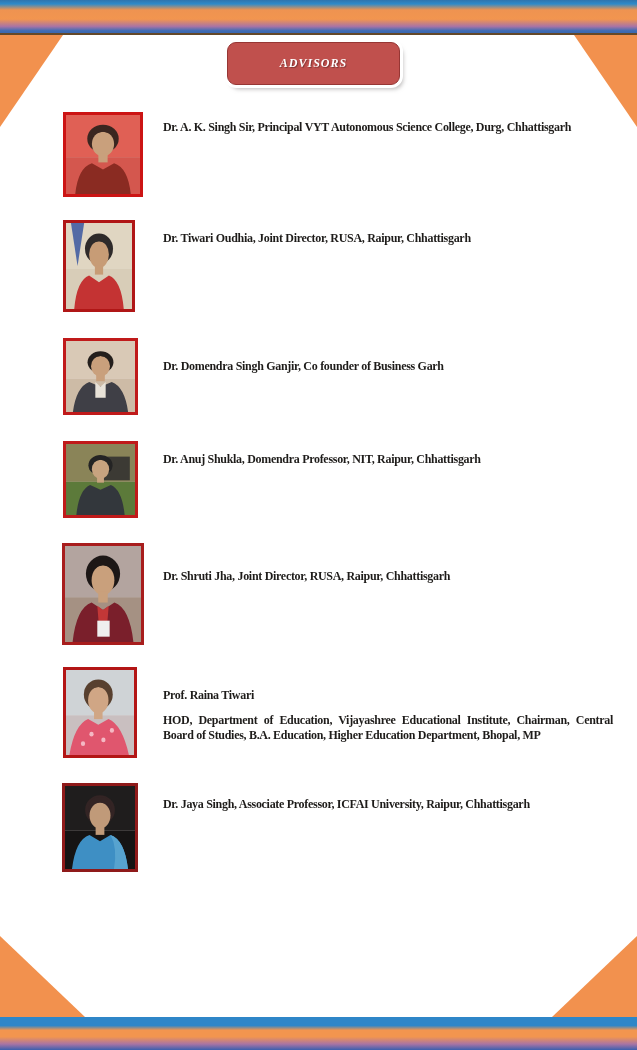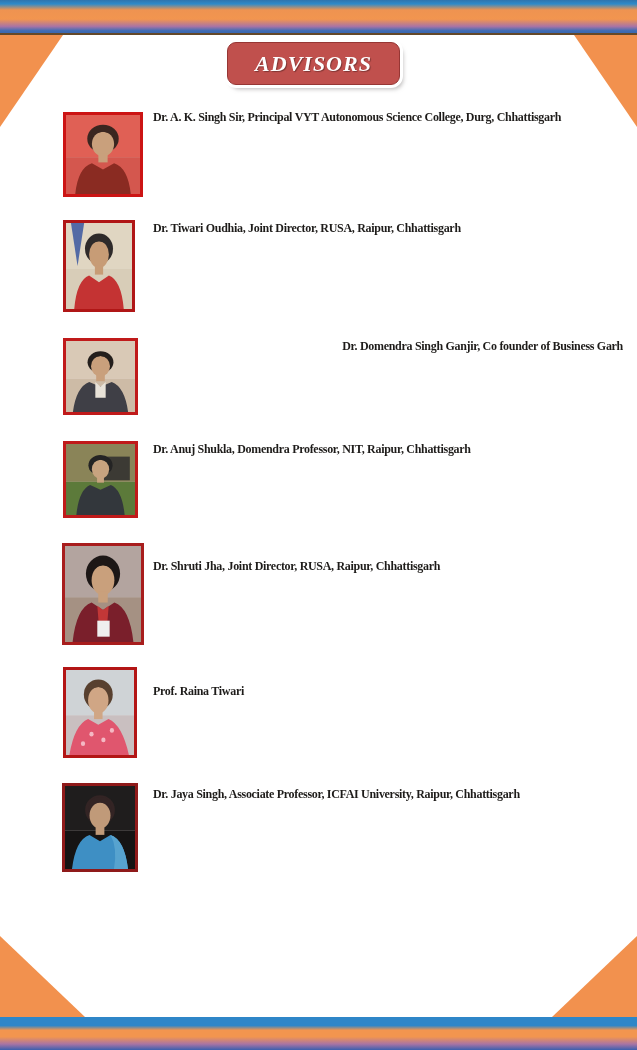--- a/index.html
+++ b/index.html
@@ -28,36 +28,36 @@
   .tri-br{right:0;top:936px;width:85px;height:81px;clip-path:polygon(100% 0,100% 100%,0 100%);}
   
   .badge{
     position:absolute;left:227px;top:42px;width:171px;height:41px;
     background:var(--badge-red,#c0504d);
     border:1px solid #963634;border-radius:9px;
     box-shadow:0 0 0 3px #ffffff, 3px 4px 4px rgba(130,125,125,.55);
     display:flex;align-items:center;justify-content:center;
   }
   .badge span{
-    color:#ffffff;font-size:22px;font-weight:bold;font-style:italic;
+    color:#ffffff;font-size:12px;font-weight:bold;font-style:italic;
     letter-spacing:1px;text-shadow:1px 1px 1px rgba(0,0,0,.35);
   }
   
   .entry{position:absolute;left:0;width:637px;}
   .photo{
     position:absolute;left:63px;top:0;
     border:3px solid #c00000;box-sizing:border-box;background:#ddd;
   }
   .photo svg{display:block;width:100%;height:100%;}
   .caption{
     position:absolute;left:153px;width:470px;
     color:var(--text,#1e1c1a);font-weight:bold;font-size:12px;
     line-height:15px;letter-spacing:-0.3px;
   }
-  .caption p{margin:0;}
+  .caption p{margin:10px;}
   .caption p.justified{text-align:justify;}
 </style>
 </head>
 <body>
 
 <div class="page">
 
   <div class="top-band"></div>
   <div class="tri tri-tl"></div>
   <div class="tri tri-tr"></div>
@@ -107,21 +107,21 @@
         <rect x="0" y="0" width="80" height="48" style="fill:var(--pbg)"></rect>
         <rect x="0" y="48" width="80" height="42" style="fill:var(--pbg2)"></rect>
         <ellipse cx="40" cy="27" rx="15" ry="14" style="fill:var(--phair)"></ellipse>
         <ellipse cx="40" cy="32" rx="11" ry="13" style="fill:var(--pskin)"></ellipse>
         <path d="M28,28 Q27,14 40,14 Q53,14 52,28 Q51,20 40,19 Q29,20 28,28 Z" style="fill:var(--phair)"></path>
         <rect x="35" y="42" width="10" height="9" style="fill:var(--pskin)"></rect>
         <path d="M8,90 Q12,58 27,52 L40,58 L53,52 Q68,58 72,90 Z" style="fill:var(--ptop)"></path>
         <path d="M34,52 L40,58 L46,52 L46,72 L34,72 Z" fill="#e8e2d8"></path>
       </svg>
     </div>
-    <div class="caption" style="top:1px;text-align:right;">
+    <div class="caption" style="top:11px;">
       <p>Dr. Domendra Singh Ganjir, Co founder of Business Garh</p>
     </div>
   </div>
 
   <div class="entry" style="top:441px;">
     <div class="photo" style="width: 75px; height: 77px; --pbg: #8a8458; --pbg2: #5c7a3a; --phair: #242424; --pskin: #c7a37f; --ptop: #33373c; border-color: rgb(192, 26, 26);">
       <svg viewBox="0 0 80 90" preserveAspectRatio="none">
         <rect x="0" y="0" width="80" height="48" style="fill:var(--pbg)"></rect>
         <rect x="0" y="48" width="80" height="42" style="fill:var(--pbg2)"></rect>
         <rect x="40" y="16" width="34" height="30" fill="#3c3a34"></rect>
@@ -165,22 +165,23 @@
         <ellipse cx="38" cy="32" rx="12" ry="14" style="fill:var(--pskin)"></ellipse>
         <path d="M25,28 Q24,12 38,12 Q52,12 51,28 Q50,19 38,18 Q26,19 25,28 Z" style="fill:var(--phair)"></path>
         <rect x="33" y="43" width="10" height="9" style="fill:var(--pskin)"></rect>
         <path d="M4,90 Q10,58 26,52 L38,58 L50,52 Q66,58 74,90 Z" style="fill:var(--ptop)"></path>
         <circle cx="30" cy="68" r="2.5" fill="#f4b9c4"></circle>
           <circle cx="44" cy="74" r="2.5" fill="#f4b9c4"></circle>
         <circle cx="54" cy="64" r="2.5" fill="#f4b9c4"></circle>
           <circle cx="20" cy="78" r="2.5" fill="#f4b9c4"></circle>
       </svg>
     </div>
-    <div class="caption" style="top:17px;">
+    <div class="caption" style="top:11px;">
       <p>Prof. Raina Tiwari</p>
+      <p class="justified">HOD, Department of Education, Vijayashree Educational Institute, Chairman, Central Board of Studies, B.A. Education,  Higher Education Department, Bhopal, MP</p>
     </div>
   </div>
 
   <div class="entry" style="top:783px;">
     <div class="photo" style="left: 62px; width: 76px; height: 89px; --pbg: #1f1d1d; --pbg2: #161414; --phair: #332424; --pskin: #c09a79; --ptop: #3e8fc4; border-color: rgb(143, 26, 26);">
       <svg viewBox="0 0 80 90" preserveAspectRatio="none">
         <rect x="0" y="0" width="80" height="48" style="fill:var(--pbg)"></rect>
         <rect x="0" y="48" width="80" height="42" style="fill:var(--pbg2)"></rect>
         <ellipse cx="40" cy="26" rx="17" ry="16" style="fill:var(--phair)"></ellipse>
         <ellipse cx="40" cy="32" rx="12" ry="14" style="fill:var(--pskin)"></ellipse>

